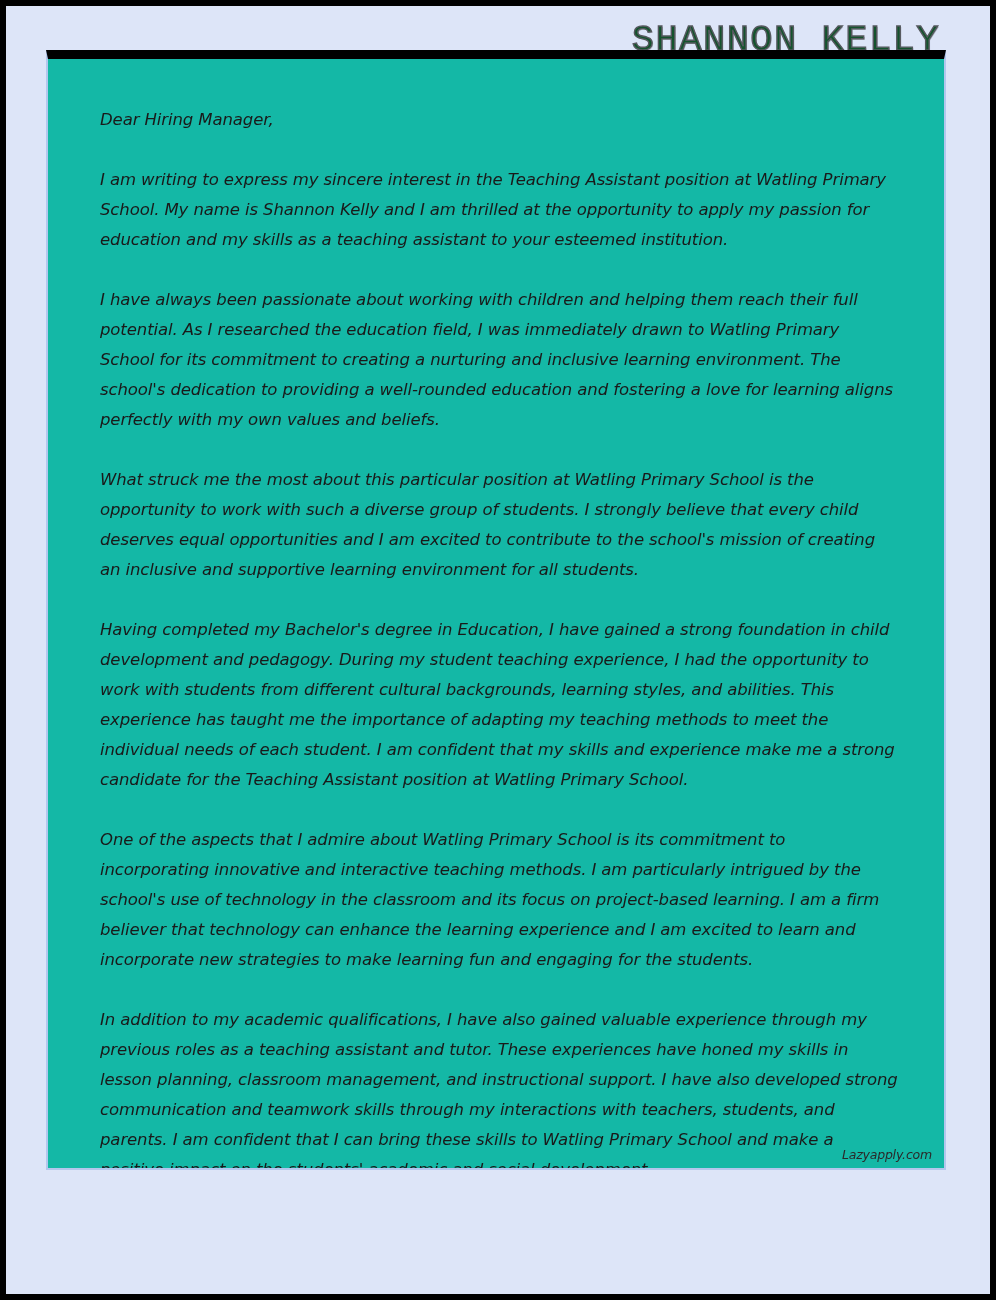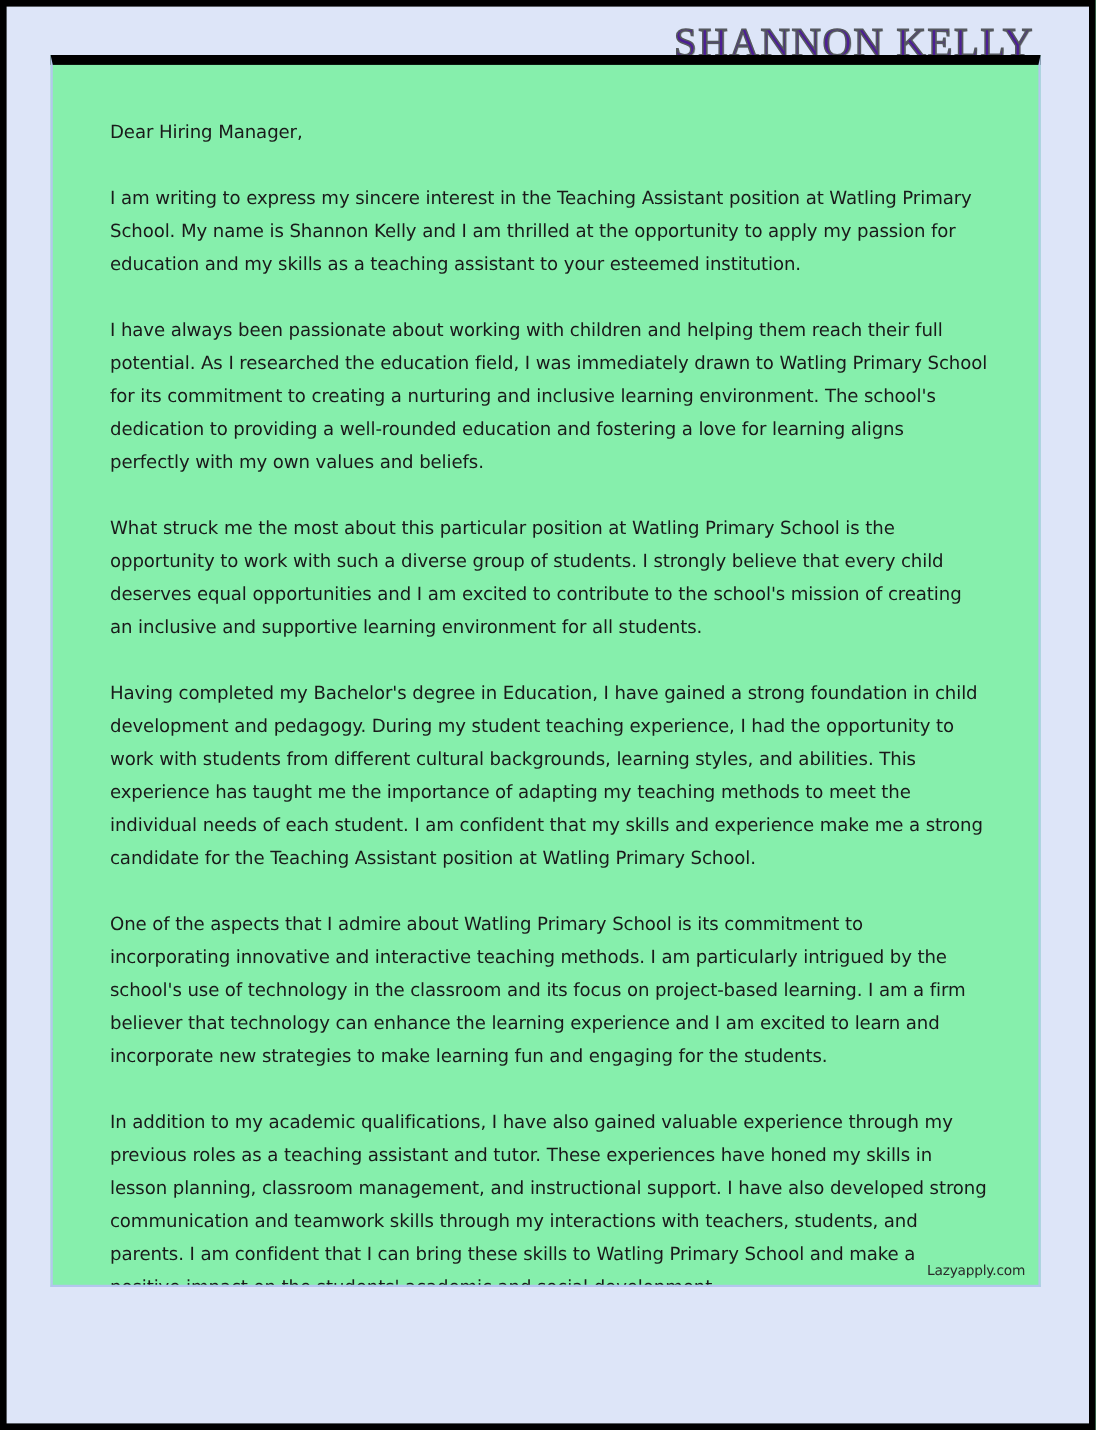--- a/index.html
+++ b/index.html
@@ -25,39 +25,40 @@
     background: #dde5f8;
   }
 
   
   .page {
     position: absolute;
     left: 40px;   
     top: 44px;    
     width: 900px;
     height: 1120px;
-    background: #86efac;
+    background: #14b8a6;
     border-top: 9px solid #000000;
     border-left: 2px solid #b3c7ed;
     border-right: 2px solid #b3c7ed;
     border-bottom: 2px solid #b3c7ed;
     overflow: hidden;
+    font-style: italic;
   }
 
   
   .header-name {
     position: absolute;
     right: 50px;
     top: 14px;
-    font-family: Liberation Serif, serif;
+    font-family: Liberation Mono, monospace;
     font-size: 37px;
     font-weight: 400;
     letter-spacing: 1.5px;
     line-height: 40px;
-    color: #4c1d95;
+    color: #14532d;
     -webkit-text-stroke: 1.4px #55585e;
     text-shadow: 1px 1px 0 rgba(120,125,135,0.55);
     white-space: nowrap;
   }
 
   
   .letter-body {
     position: absolute;
     left: 52px;
     top: 46px;

